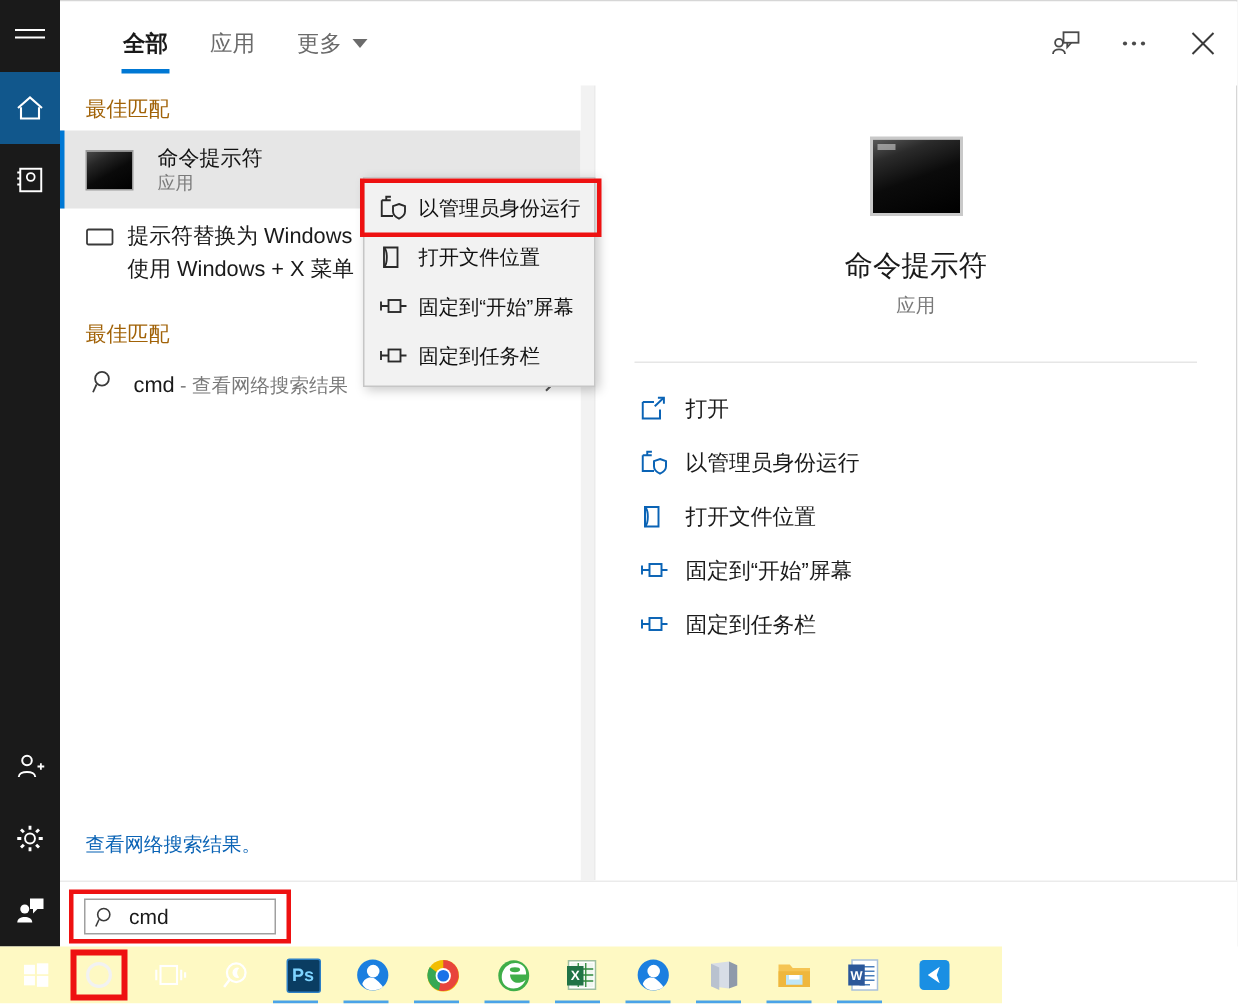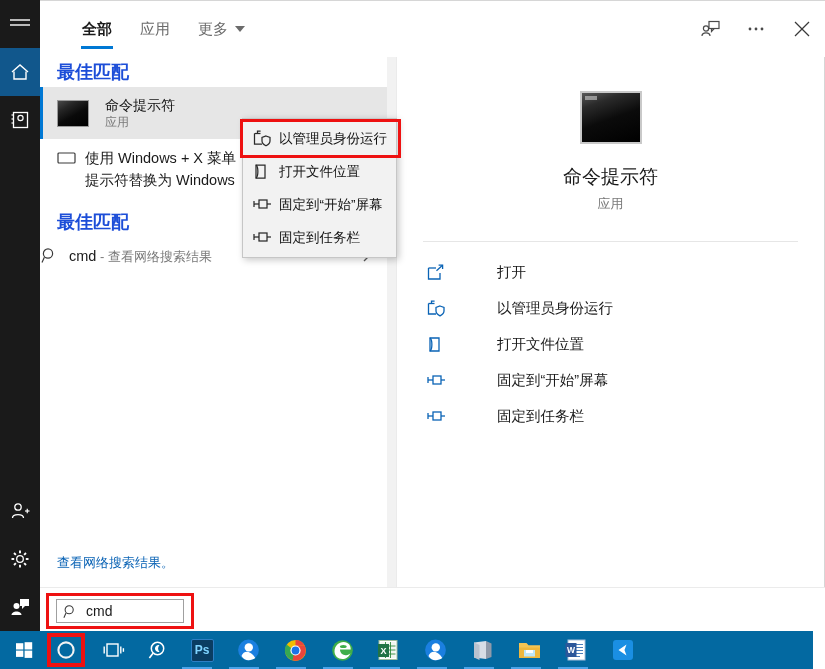--- a/index.html
+++ b/index.html
@@ -62,21 +62,21 @@
   .pane-right {
     position: absolute; left: 356px; top: 56px; width: 428px; height: 530px;
     background: #ffffff; border-left: 1px solid #ebebeb;
   }
   .gutter {
     position: absolute; left: 347px; top: 56px; width: 9px; height: 575px;
     background: #f2f2f2;
   }
 
   .section-head {
-    font-size: 18px; font-weight: bold; color: #1d4ed8;
+    font-size: 14px; font-weight: normal; color: #a16207;
     padding: 0 0 0 17px; line-height: 30px;
   }
 
   
   .bestmatch {
     position: relative; display: flex; align-items: center;
     height: 52px; background: #e6e6e6; padding-left: 17px;
   }
   .bestmatch::before {
     content: ""; position: absolute; left: 0; top: 0; bottom: 0; width: 3px;
@@ -91,21 +91,21 @@
   .bm-title { font-size: 14px; color: #111; line-height: 18px; }
   .bm-sub { font-size: 12px; color: #7a7a7a; line-height: 16px; }
 
   
   .settings-row { display: flex; padding: 8px 0 6px 17px; }
   .settings-ico { width: 28px; flex: none; padding-top: 4px; }
   .settings-txt { font-size: 14.5px; color: #1a1a1a; line-height: 22px; white-space: nowrap; }
 
   
   .web-row {
-    display: flex; align-items: center; padding-left: 1px;
+    display: flex; align-items: center; padding-left: 21px;
     height: 40px; position: relative;
   }
   .web-ico { width: 28px; flex: none; }
   .web-txt { font-size: 14.5px; color: #1a1a1a; }
   .web-txt .dim { color: #7a7a7a; font-size: 13px; }
   .chev { position: absolute; right: 15px; top: 50%; transform: translateY(-50%); }
 
   
   .notice { position: absolute; left: 17px; bottom: 14px; }
   .notice-1 { font-size: 13px; color: #1a1a1a; line-height: 20px; }
@@ -120,21 +120,21 @@
   }
   .hero-tile::before {
     content: ""; position: absolute; left: 3px; top: 3px; width: 12px; height: 4px;
     background: rgba(220,220,220,.55);
   }
   .hero-title { font-size: 19px; color: #1a1a1a; margin-top: 20px; }
   .hero-sub { font-size: 13px; color: #7a7a7a; margin-top: 5px; }
   .hero-rule { margin: 28px 26px 0 26px; border-top: 1px solid #e6e6e6; }
   .act-list { padding-top: 12px; }
   .act {
-    display: flex; align-items: center; height: 36px; padding-left: 30px; gap: 40px;
+    display: flex; align-items: center; height: 36px; padding-left: 30px;
   }
   .act-ico { width: 30px; flex: none; display: flex; align-items: center; }
   .act-lbl { font-size: 14.5px; color: #1a1a1a; }
 
   
   .searchbar {
     position: absolute; left: 0; top: 586px; width: 785px; height: 45px;
     background: #ffffff; border-top: 1px solid #ebebeb;
   }
   .search-outline {
@@ -158,22 +158,22 @@
   .ctx-item { display: flex; align-items: center; height: 33px; padding-left: 10px; }
   .ctx-ico { width: 26px; flex: none; display: flex; align-items: center; }
   .ctx-lbl { font-size: 13.5px; color: #111; white-space: nowrap; }
   .ctx-highlight {
     position: absolute; left: -3px; top: -3px; width: 161px; height: 39px;
     border: 3px solid #ee1111; pointer-events: none;
   }
 
   
   .taskbar {
-    position: absolute; left: 0; top: 631px; width: 813px; height: 38px;
-    background: #0369a1;
+    position: absolute; left: 0; top: 631px; width: 668px; height: 38px;
+    background: #fef9c3;
   }
   .tb-item {
     position: absolute; top: 0; height: 38px; width: 40px;
     display: flex; align-items: center; justify-content: center;
   }
   .tb-underline { position: absolute; bottom: 0; height: 2px; background: #4aa3e8; }
   .cortana-box {
     position: absolute; left: 47px; top: 633px; width: 38px; height: 34px;
     border: 4px solid #ee1111; z-index: 30;
   }
@@ -303,22 +303,22 @@
       </div>
 
 
       <div class="settings-row">
         <div class="settings-ico">
           <svg width="19" height="14" viewBox="0 0 19 14">
             <rect x="1" y="2" width="17" height="10" rx="1" fill="none" stroke="#3a3a3a" stroke-width="1.2"></rect>
           </svg>
         </div>
         <div>
+          <div class="settings-txt">提示符替换为 Windows</div>
           <div class="settings-txt">使用 Windows + X 菜单</div>
-          <div class="settings-txt">提示符替换为 Windows</div>
         </div>
       </div>
 
       <div class="section-head" style="margin-top:10px">最佳匹配</div>
 
       <div class="web-row">
         <div class="web-ico">
           <svg width="17" height="17" viewBox="0 0 17 17">
             <circle cx="7" cy="6.5" r="4.6" fill="none" stroke="#3a3a3a" stroke-width="1.2"></circle>
             <line x1="3.4" y1="10.2" x2="1" y2="15.5" stroke="#3a3a3a" stroke-width="1.2"></line>

